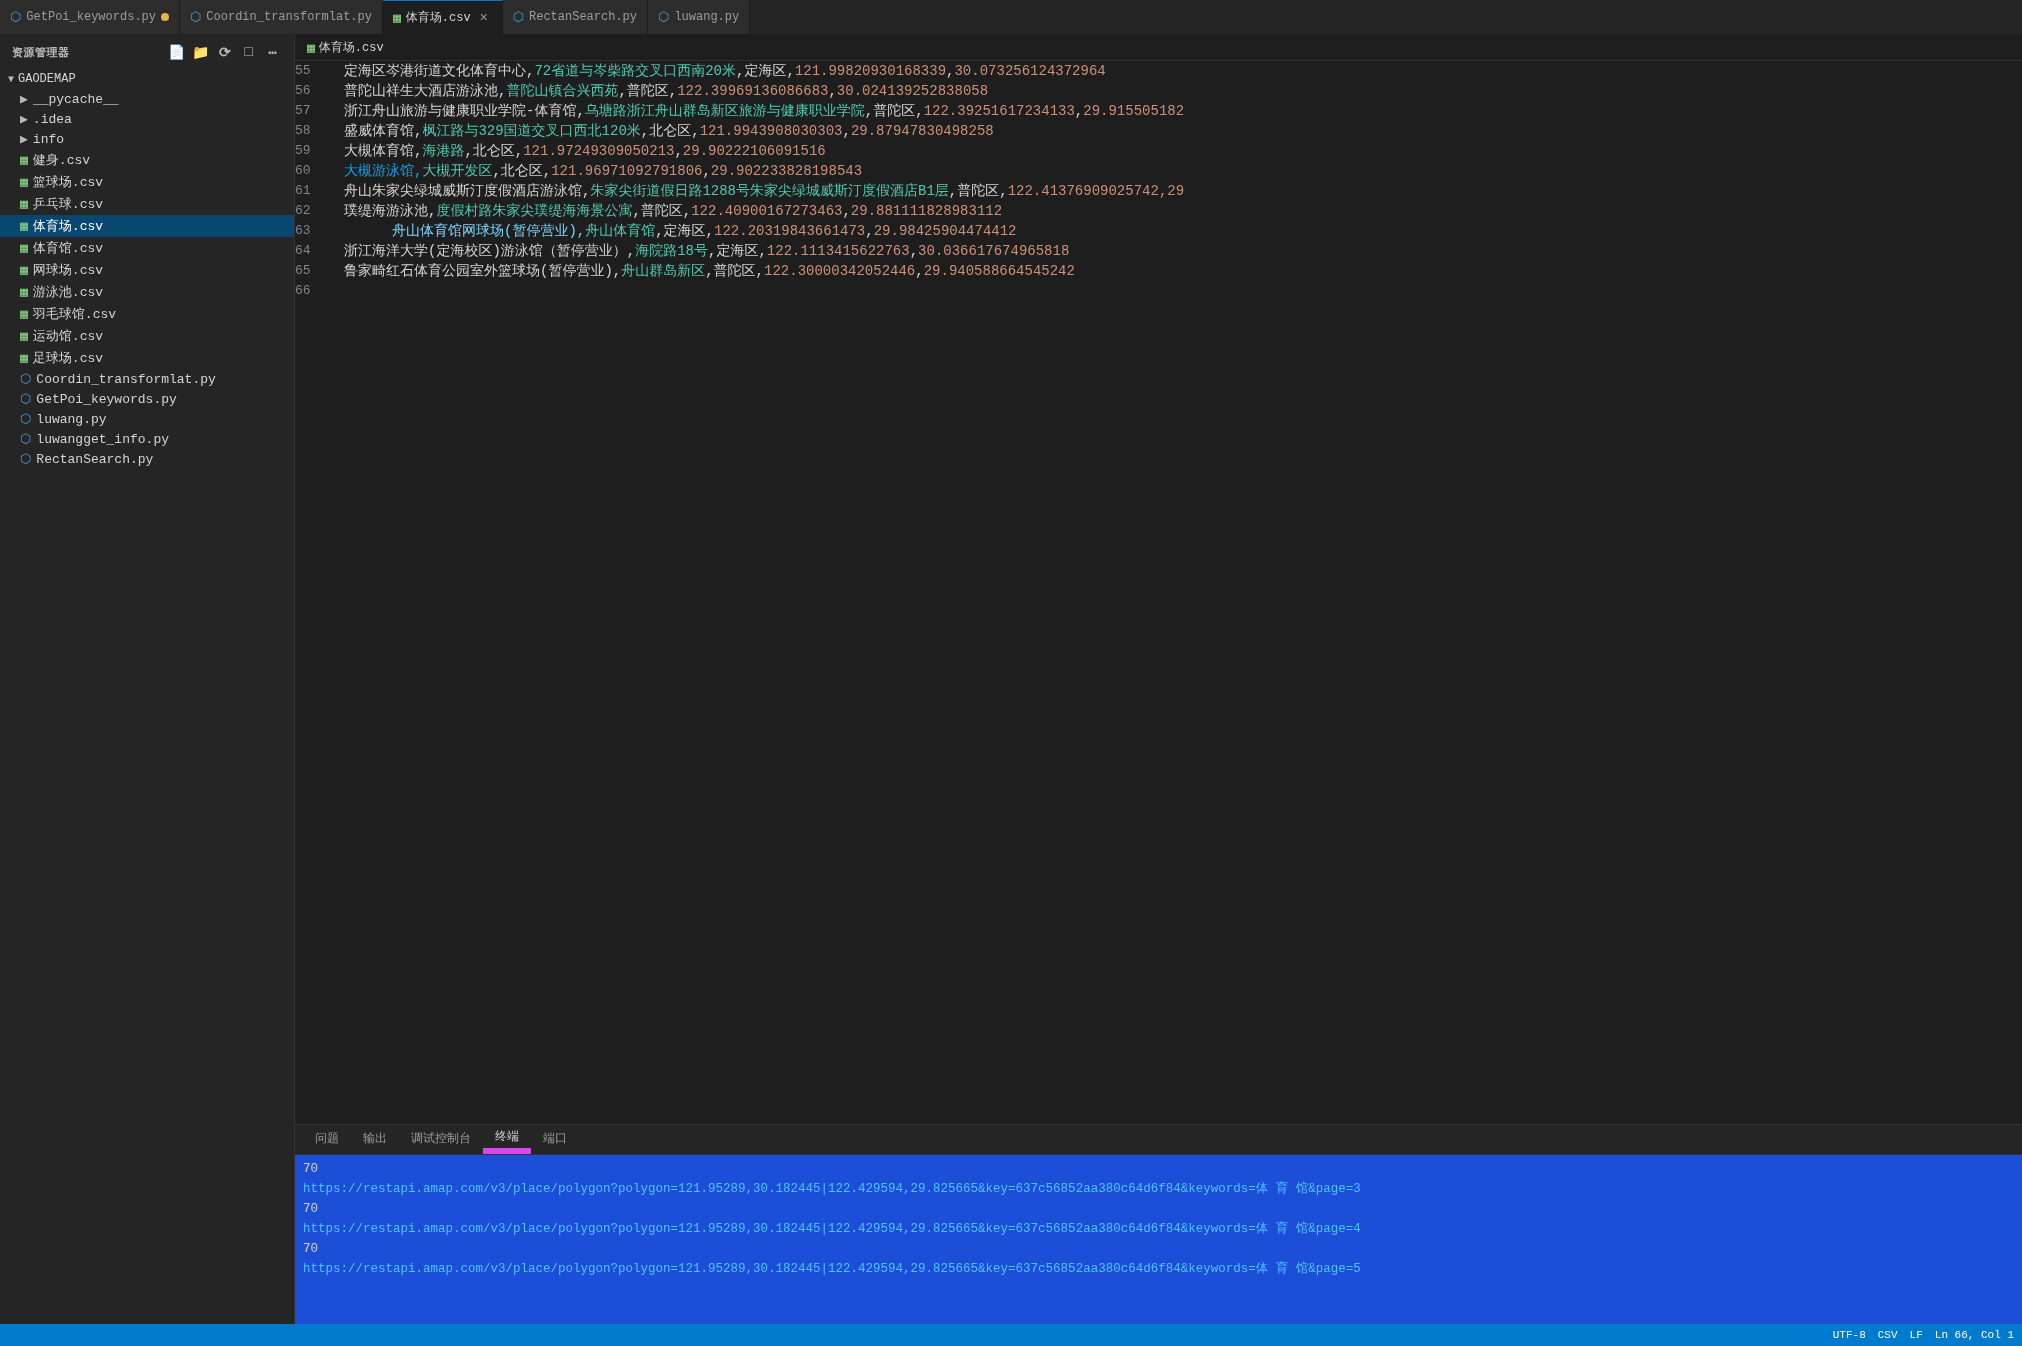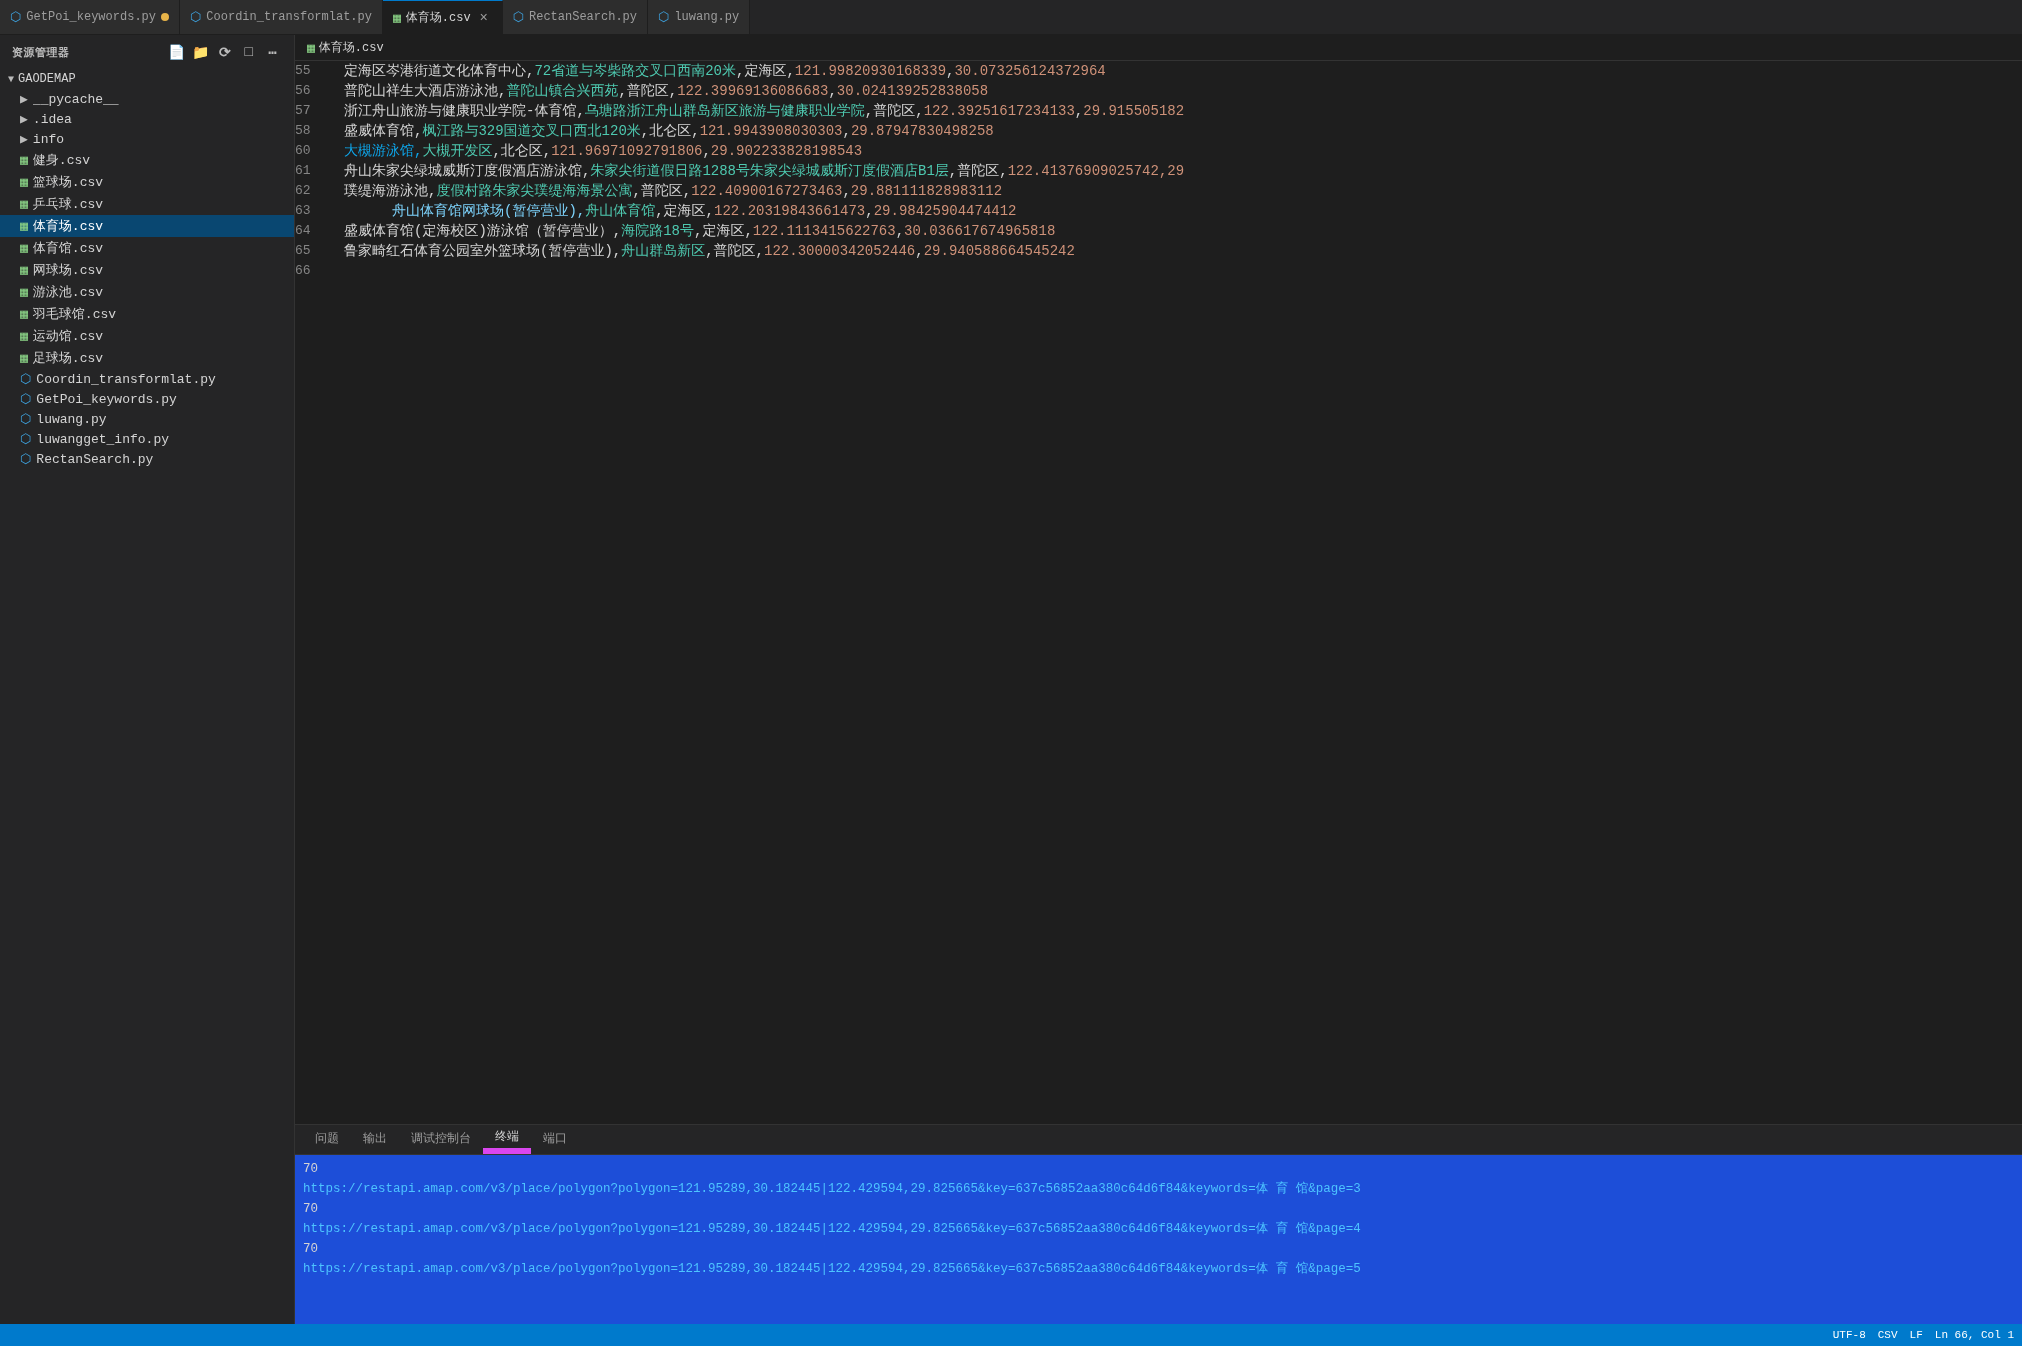--- a/index.html
+++ b/index.html
@@ -406,38 +406,42 @@
         </div>
         <div class="code-line">
           <span class="line-number">57</span>
           <span class="line-content"><span style="color: rgb(212, 212, 212);">浙江舟山旅游与健康职业学院-体育馆,</span><span style="color: rgb(78, 201, 176);">乌塘路浙江舟山群岛新区旅游与健康职业学院</span><span style="color: rgb(212, 212, 212);">,普陀区,</span><span style="color: rgb(206, 145, 120);">122.39251617234133</span><span style="color: rgb(212, 212, 212);">,</span><span style="color: rgb(206, 145, 120);">29.915505182</span></span>
         </div>
         <div class="code-line">
           <span class="line-number">58</span>
           <span class="line-content"><span style="color: rgb(212, 212, 212);">盛威体育馆,</span><span style="color: rgb(78, 201, 176);">枫江路与329国道交叉口西北120米</span><span style="color: rgb(212, 212, 212);">,北仑区,</span><span style="color: rgb(206, 145, 120);">121.9943908030303</span><span style="color: rgb(212, 212, 212);">,</span><span style="color: rgb(206, 145, 120);">29.87947830498258</span></span>
         </div>
         <div class="code-line">
+          <span class="line-number">59</span>
+          <span class="line-content"><span style="color: rgb(212, 212, 212);">大槻体育馆,</span><span style="color: rgb(78, 201, 176);">海港路</span><span style="color: rgb(212, 212, 212);">,北仑区,</span><span style="color: rgb(206, 145, 120);">121.97249309050213</span><span style="color: rgb(212, 212, 212);">,</span><span style="color: rgb(206, 145, 120);">29.90222106091516</span></span>
+        </div>
+        <div class="code-line">
           <span class="line-number">60</span>
           <span class="line-content"><span style="color: #0ea5e9;">大槻游泳馆,</span><span style="color: rgb(78, 201, 176);">大槻开发区</span><span style="color: rgb(212, 212, 212);">,北仑区,</span><span style="color: rgb(206, 145, 120);">121.96971092791806</span><span style="color: rgb(212, 212, 212);">,</span><span style="color: rgb(206, 145, 120);">29.902233828198543</span></span>
         </div>
         <div class="code-line">
           <span class="line-number">61</span>
           <span class="line-content"><span style="color: rgb(212, 212, 212);">舟山朱家尖绿城威斯汀度假酒店游泳馆,</span><span style="color: rgb(78, 201, 176);">朱家尖街道假日路1288号朱家尖绿城威斯汀度假酒店B1层</span><span style="color: rgb(212, 212, 212);">,普陀区,</span><span style="color: rgb(206, 145, 120);">122.41376909025742</span><span style="color: rgb(206, 145, 120);">,29</span></span>
         </div>
         <div class="code-line">
           <span class="line-number">62</span>
           <span class="line-content"><span style="color: rgb(212, 212, 212);">璞缇海游泳池,</span><span style="color: rgb(78, 201, 176);">度假村路朱家尖璞缇海海景公寓</span><span style="color: rgb(212, 212, 212);">,普陀区,</span><span style="color: rgb(206, 145, 120);">122.40900167273463</span><span style="color: rgb(212, 212, 212);">,</span><span style="color: rgb(206, 145, 120);">29.881111828983112</span></span>
         </div>
         <div class="code-line">
           <span class="line-number">63</span>
           <span class="line-content"><span style="color: #7dd3fc; margin-left: 48px;">舟山体育馆网球场(暂停营业),</span><span style="color: rgb(78, 201, 176);">舟山体育馆</span><span style="color: rgb(212, 212, 212);">,定海区,</span><span style="color: rgb(206, 145, 120);">122.20319843661473</span><span style="color: rgb(212, 212, 212);">,</span><span style="color: rgb(206, 145, 120);">29.98425904474412</span></span>
         </div>
         <div class="code-line">
           <span class="line-number">64</span>
-          <span class="line-content"><span style="color: rgb(212, 212, 212);">盛威体育馆(定海校区)游泳馆（暂停营业）,</span><span style="color: rgb(78, 201, 176);">海院路18号</span><span style="color: rgb(212, 212, 212);">,定海区,</span><span style="color: rgb(206, 145, 120);">122.1113415622763</span><span style="color: rgb(212, 212, 212);">,</span><span style="color: rgb(206, 145, 120);">30.036617674965818</span></span>
+          <span class="line-content"><span style="color: rgb(212, 212, 212);">浙江海洋大学(定海校区)游泳馆（暂停营业）,</span><span style="color: rgb(78, 201, 176);">海院路18号</span><span style="color: rgb(212, 212, 212);">,定海区,</span><span style="color: rgb(206, 145, 120);">122.1113415622763</span><span style="color: rgb(212, 212, 212);">,</span><span style="color: rgb(206, 145, 120);">30.036617674965818</span></span>
         </div>
         <div class="code-line">
           <span class="line-number">65</span>
           <span class="line-content"><span style="color: rgb(212, 212, 212);">鲁家畸红石体育公园室外篮球场(暂停营业),</span><span style="color: rgb(78, 201, 176);">舟山群岛新区</span><span style="color: rgb(212, 212, 212);">,普陀区,</span><span style="color: rgb(206, 145, 120);">122.30000342052446</span><span style="color: rgb(212, 212, 212);">,</span><span style="color: rgb(206, 145, 120);">29.940588664545242</span></span>
         </div>
         <div class="code-line">
           <span class="line-number">66</span>
           <span class="line-content"> </span>
         </div>
       </div>

